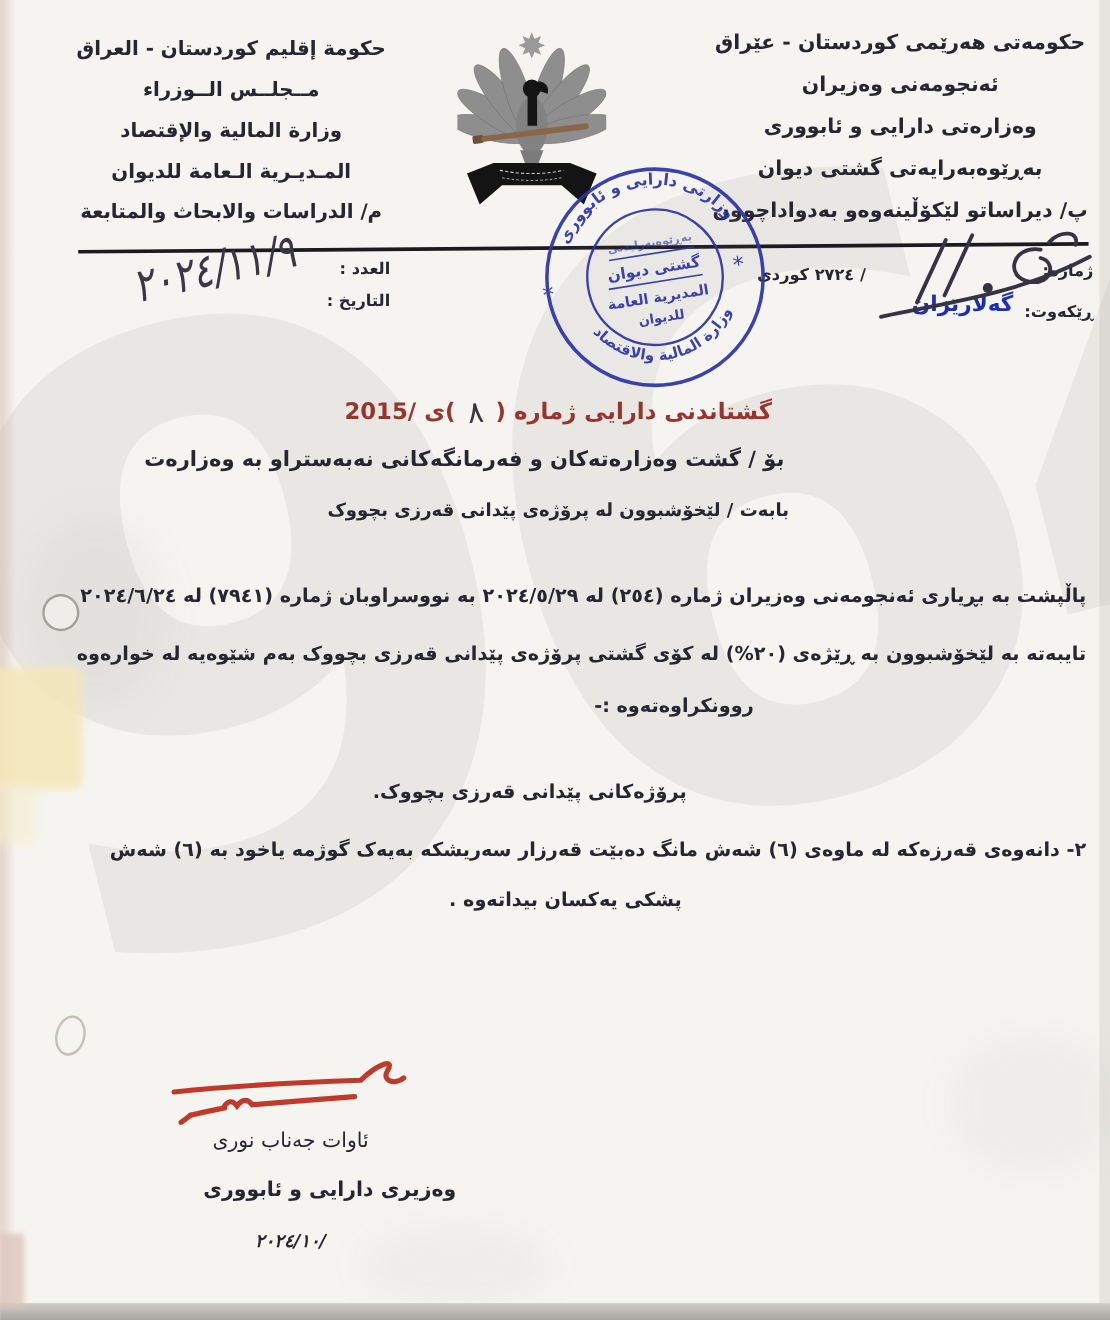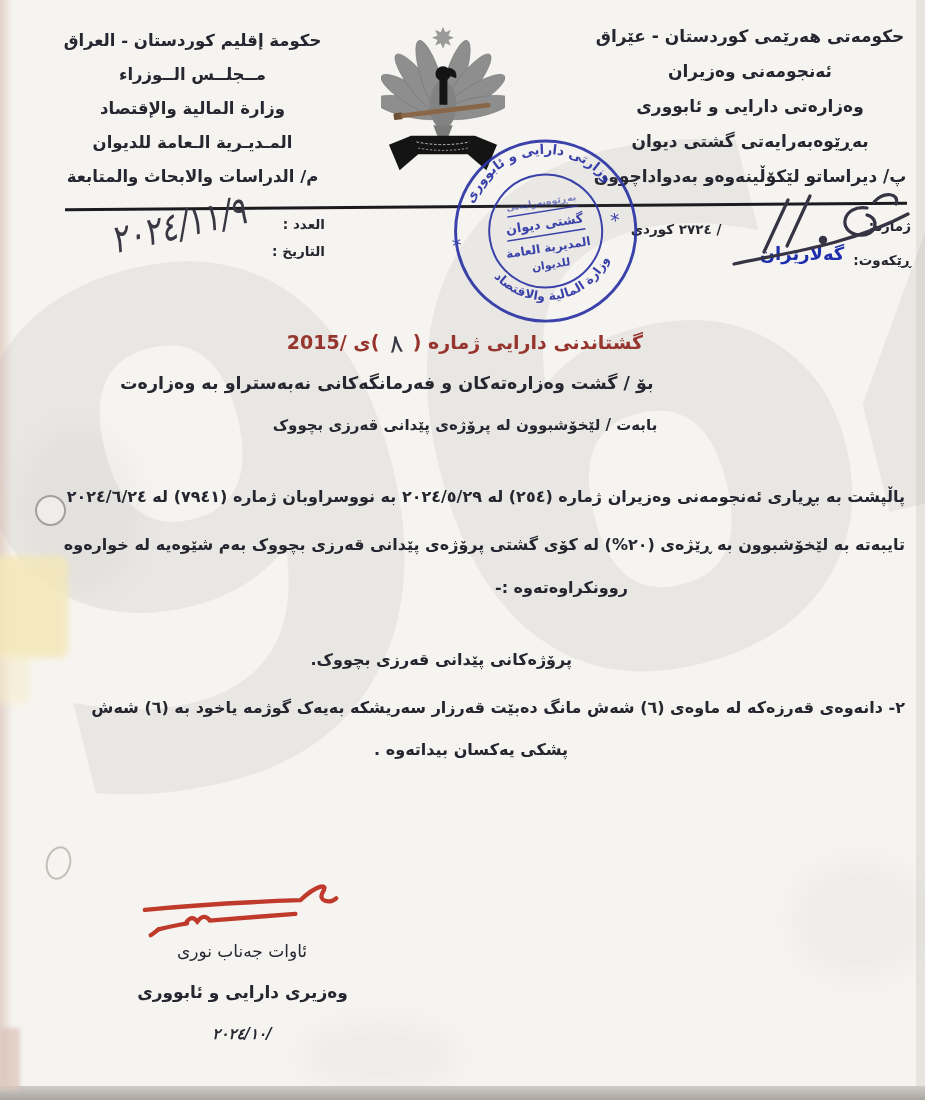--- a/index.html
+++ b/index.html
@@ -55,21 +55,21 @@
   .subject3{left:120px; top:416px; width:690px; text-align:center; font-size:15px; font-weight:700; white-space:nowrap; z-index:3;}
   
   .bline{right:20px; font-size:16px; font-weight:700; white-space:nowrap; text-align:right; z-index:3;}
   .bcenter{font-size:16px; font-weight:700; white-space:nowrap; text-align:left; z-index:3;}
   
   .punch1{left:35px; top:495px; width:27px; height:27px; border:2.5px solid rgba(122,118,110,.65); border-radius:50%; z-index:3; background:rgba(255,255,255,.4);}
   .punch2{left:46px; top:846px; width:21px; height:30px; border:2px solid rgba(145,140,130,.5); border-radius:50%; transform:rotate(14deg); z-index:3;}
   
   .sig{left:133px; top:874px; z-index:4;}
   .sig-name{left:128px; top:941px; width:228px; text-align:center; font-size:17px; font-weight:400; white-space:nowrap; z-index:3;}
-  .sig-title{left:105px; top:982px; width:275px; text-align:center; font-size:17px; font-weight:700; white-space:nowrap; z-index:3;}
+  .sig-title{left:105px; top:982px; width:275px; font-size:17px; font-weight:700; white-space:nowrap; z-index:3;}
   .sig-date{left:158px; top:1025px; width:168px; text-align:center; font-size:15px; font-weight:700; direction:ltr; z-index:3;font-style:italic;}
   svg text{font-family:"DejaVu Sans", sans-serif;}
 </style>
 </head>
 <body>
 
 <div id="page">
 
   <div class="abs watermark noint">964</div>
   <div class="abs blotch" style="left:20px;top:430px;width:120px;height:160px;"></div>

